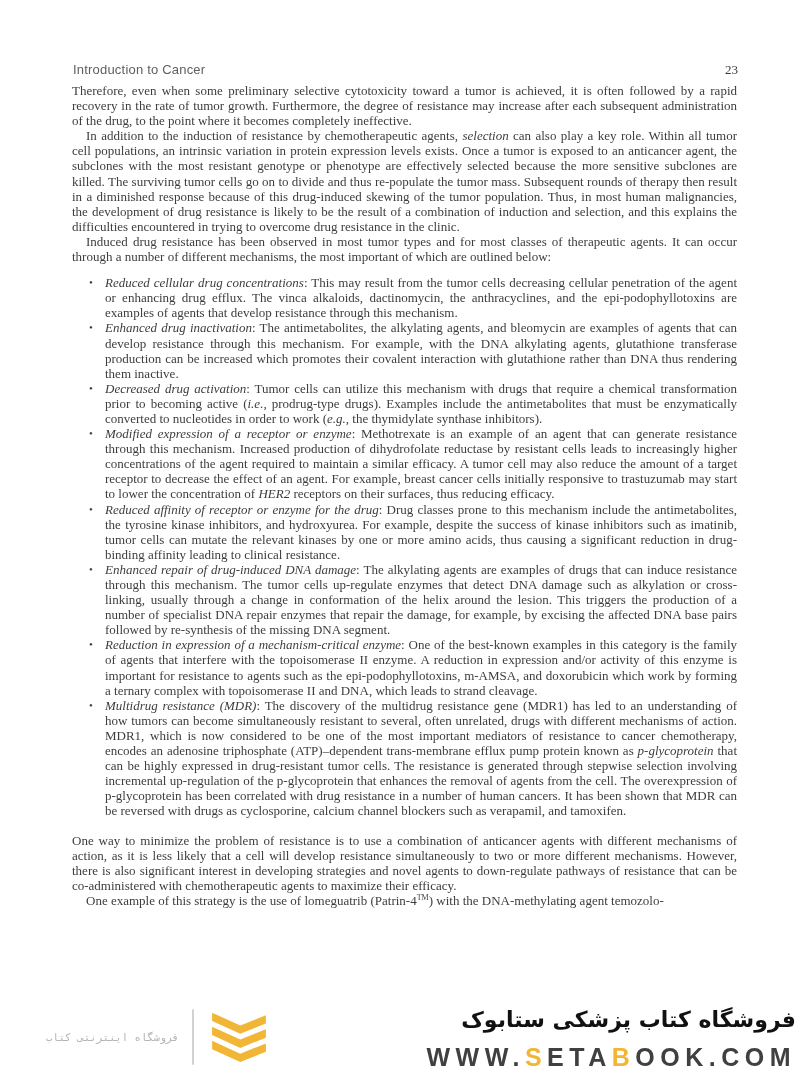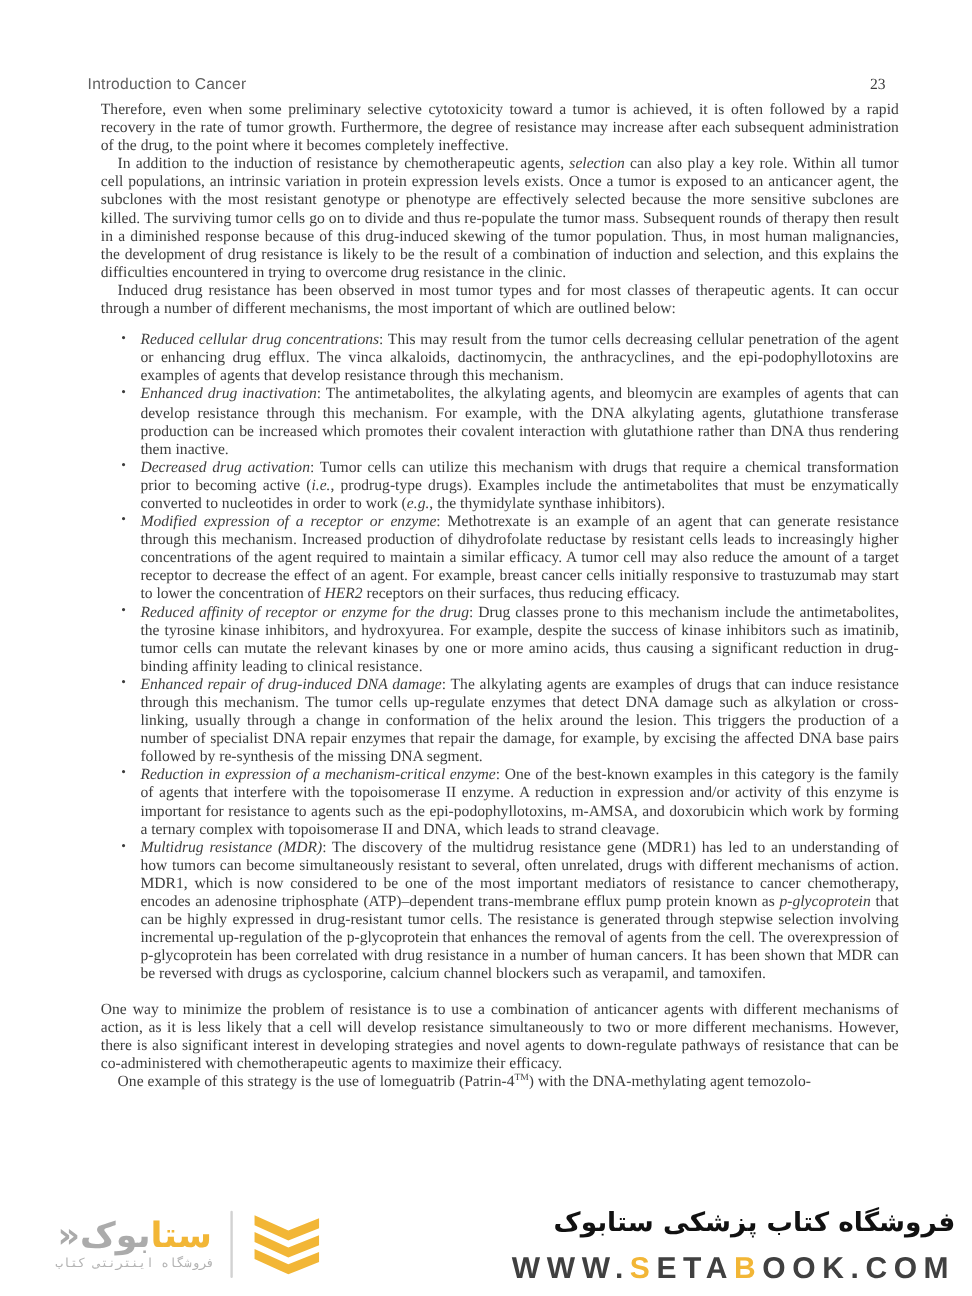--- a/index.html
+++ b/index.html
@@ -24,21 +24,21 @@
   .running-title{
     font-family:"Liberation Sans", sans-serif;
     font-size:13px;color:#5f5f5f;letter-spacing:.2px;
   }
   .folio{
     font-family:"Liberation Serif", serif;
     font-size:13px;color:#3c3c3c;margin-top:20px;
   }
   
   .article{
-    position:absolute;top:83px;left:84px;width:665px;height:909px;
+    position:absolute;top:83px;left:72px;width:665px;height:909px;
     overflow:hidden;
     font-size:13px;line-height:15.1px;
     color:var(--ink);
     text-align:justify;
   }
   .article p{margin:0;}
   .article p.indent{text-indent:14px;}
   .article sup{font-size:8px;line-height:0;}
   .mech-list{
     list-style:none;
@@ -126,21 +126,20 @@
   </ul>
 
   <p>One way to minimize the problem of resistance is to use a combination of anticancer agents with different mechanisms of action, as it is less likely that a cell will develop resistance simultaneously to two or more different mechanisms. However, there is also significant interest in developing strategies and novel agents to down-regulate pathways of resistance that can be co-administered with chemotherapeutic agents to maximize their efficacy.</p>
   <p class="indent"><span>One example of this strategy is the use of lomeguatrib (Patrin-4</span><sup>TM</sup><span>) with the DNA-methylating agent temozolo-</span></p>
 </div>
 
 <div class="footer">
 
   <div class="brand">
     <div class="wordmark-col">
-      <div class="wordmark"><span class="seg-accent">ستا</span><span class="seg-muted">بوک</span><span class="seg-muted">«</span></div>
       <div class="logo-subtitle">فروشگاه اینترنتی کتاب</div>
     </div>
     <div class="brand-divider"></div>
     <svg width="64" height="74" viewBox="0 0 100 92" aria-hidden="true">
       <polygon points="8,8 52,28 92,12 92,25 52,41 8,21" fill="#F2B636"></polygon>
       <polygon points="8,30 52,50 92,34 92,47 52,63 8,43" fill="#F2B636"></polygon>
       <polygon points="8,52 52,72 92,56 92,69 52,85 8,65" fill="#F2B636"></polygon>
     </svg>
   </div>
 

